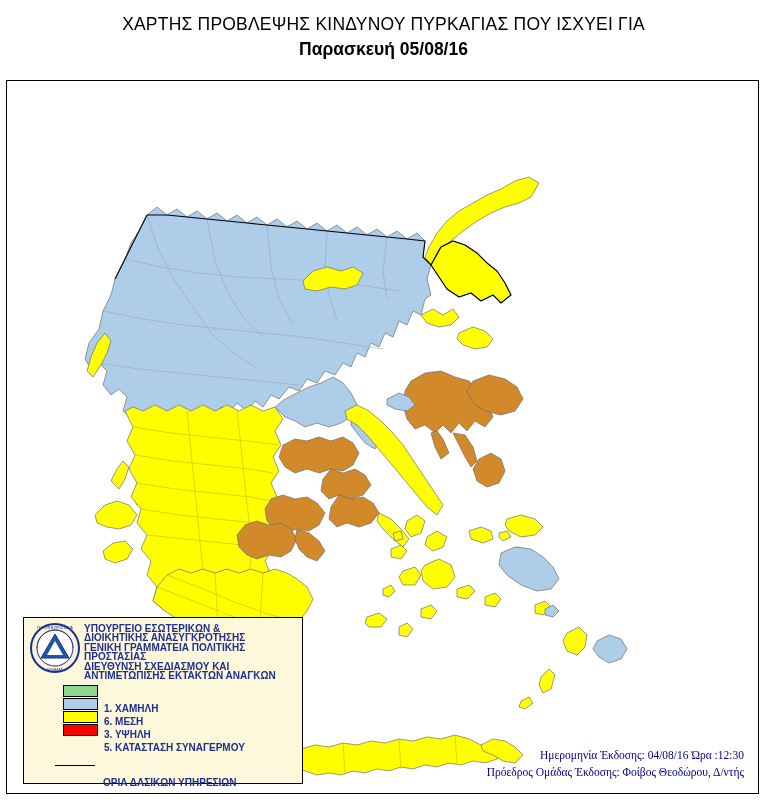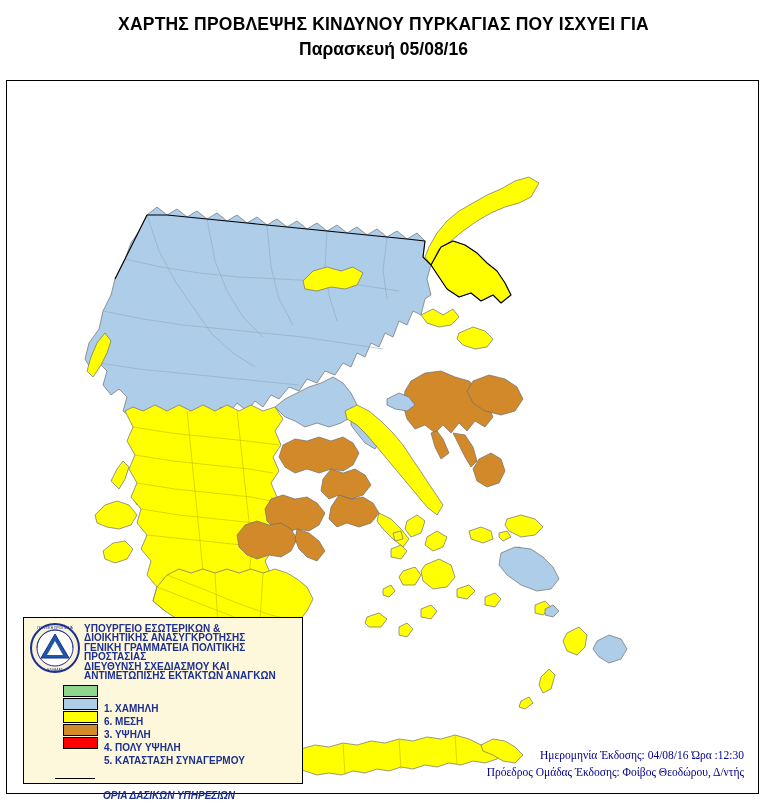--- a/index.html
+++ b/index.html
@@ -7,21 +7,21 @@
     width:767px;height:805px;
     background:#ffffff;
     font-family:"Liberation Sans", sans-serif;
     position:relative;
     overflow:hidden;
   }
   #title-block{
     position:absolute;left:0;top:14px;width:767px;text-align:center;
   }
   #title-block .line1{
-    font-size:17.5px;font-weight:bold;color:#000;letter-spacing:0.2px;
+    font-size:17.5px;font-weight:normal;color:#000;letter-spacing:0.2px;
   }
   #title-block .line2{
     font-size:17.5px;font-weight:bold;color:#000;margin-top:4px;
   }
   #map-frame{
     position:absolute;left:6px;top:80px;width:753px;height:714px;
     border:1px solid #000;background:#ffffff;box-sizing:border-box;
   }
   #map-svg{position:absolute;left:0;top:0;}
   #legend-box{
@@ -38,21 +38,21 @@
   #legend-title{
     text-align:center;font-size:8.6px;font-weight:bold;color:#1d2f8f;
     margin-top:7px;letter-spacing:0.3px;
   }
   .legend-rows{margin-top:5px;padding-left:34px;}
   .legend-row{display:flex;align-items:center;height:12px;margin-bottom:1px;}
   .swatch{width:33px;height:10px;border:1px solid #000;flex:0 0 33px;}
   .legend-label{font-size:10px;font-weight:bold;color:#1d2f8f;margin-left:6px;margin-top:35px;}
   #legend-footer{display:flex;align-items:center;margin-top:6px;padding-left:26px;}
   .dashline{width:40px;height:0;border-top:1.5px solid #000;flex:0 0 40px;}
-  #legend-footer .legend-label{margin-left:8px;font-style:italic;}
+  #legend-footer .legend-label{margin-left:8px;}
   #footer-info{
     position:absolute;right:14px;bottom:12px;text-align:right;
   }
   #footer-info div{
     font-size:11.5px;color:#00008B;font-family:"Liberation Serif", serif;
     line-height:17px;
   }
 </style>
 </head>
 <body>
@@ -249,24 +249,20 @@
       </div>
       <div class="legend-row">
         <span class="swatch" style="background:#aecde8"></span>
         <span class="legend-label">6. ΜΕΣΗ</span>
       </div>
       <div class="legend-row">
         <span class="swatch" style="background:#ffff00"></span>
         <span class="legend-label">3. ΥΨΗΛΗ</span>
       </div>
       <div class="legend-row">
-        <span class="swatch" style="background:#d2892a"></span>
-        <span class="legend-label">4. ΠΟΛΥ ΥΨΗΛΗ</span>
-      </div>
-      <div class="legend-row">
         <span class="swatch" style="background:#ff0000"></span>
         <span class="legend-label">5. ΚΑΤΑΣΤΑΣΗ ΣΥΝΑΓΕΡΜΟΥ</span>
       </div>
     </div>
 
     <div id="legend-footer">
       <span class="dashline"></span>
       <span class="legend-label">ΟΡΙΑ ΔΑΣΙΚΩΝ ΥΠΗΡΕΣΙΩΝ</span>
     </div>
   </div>

